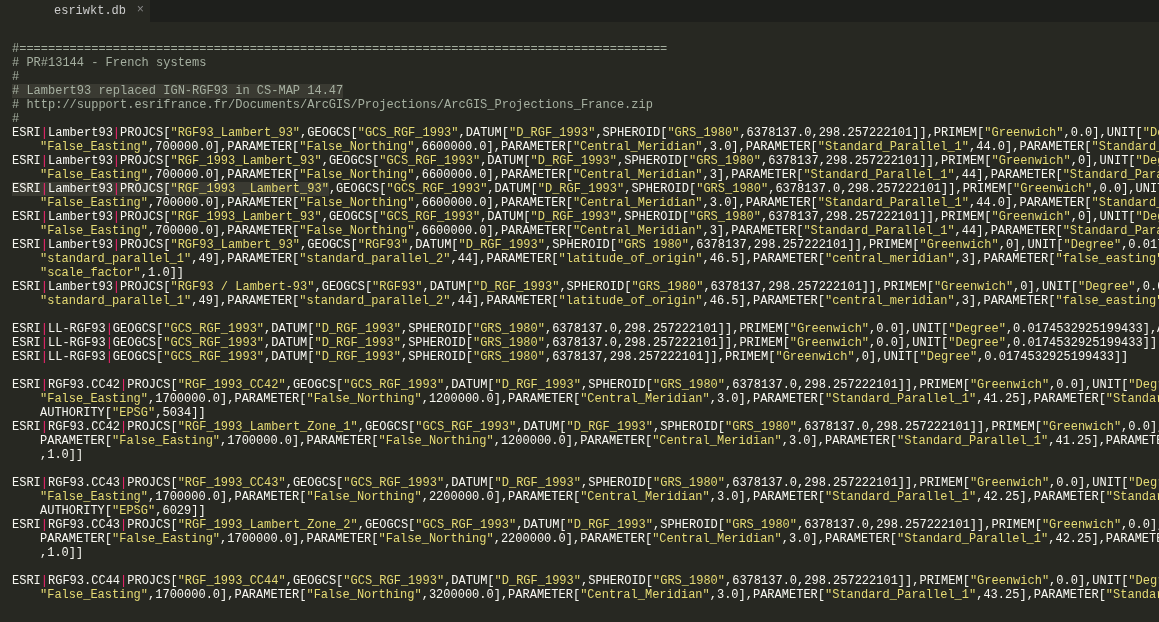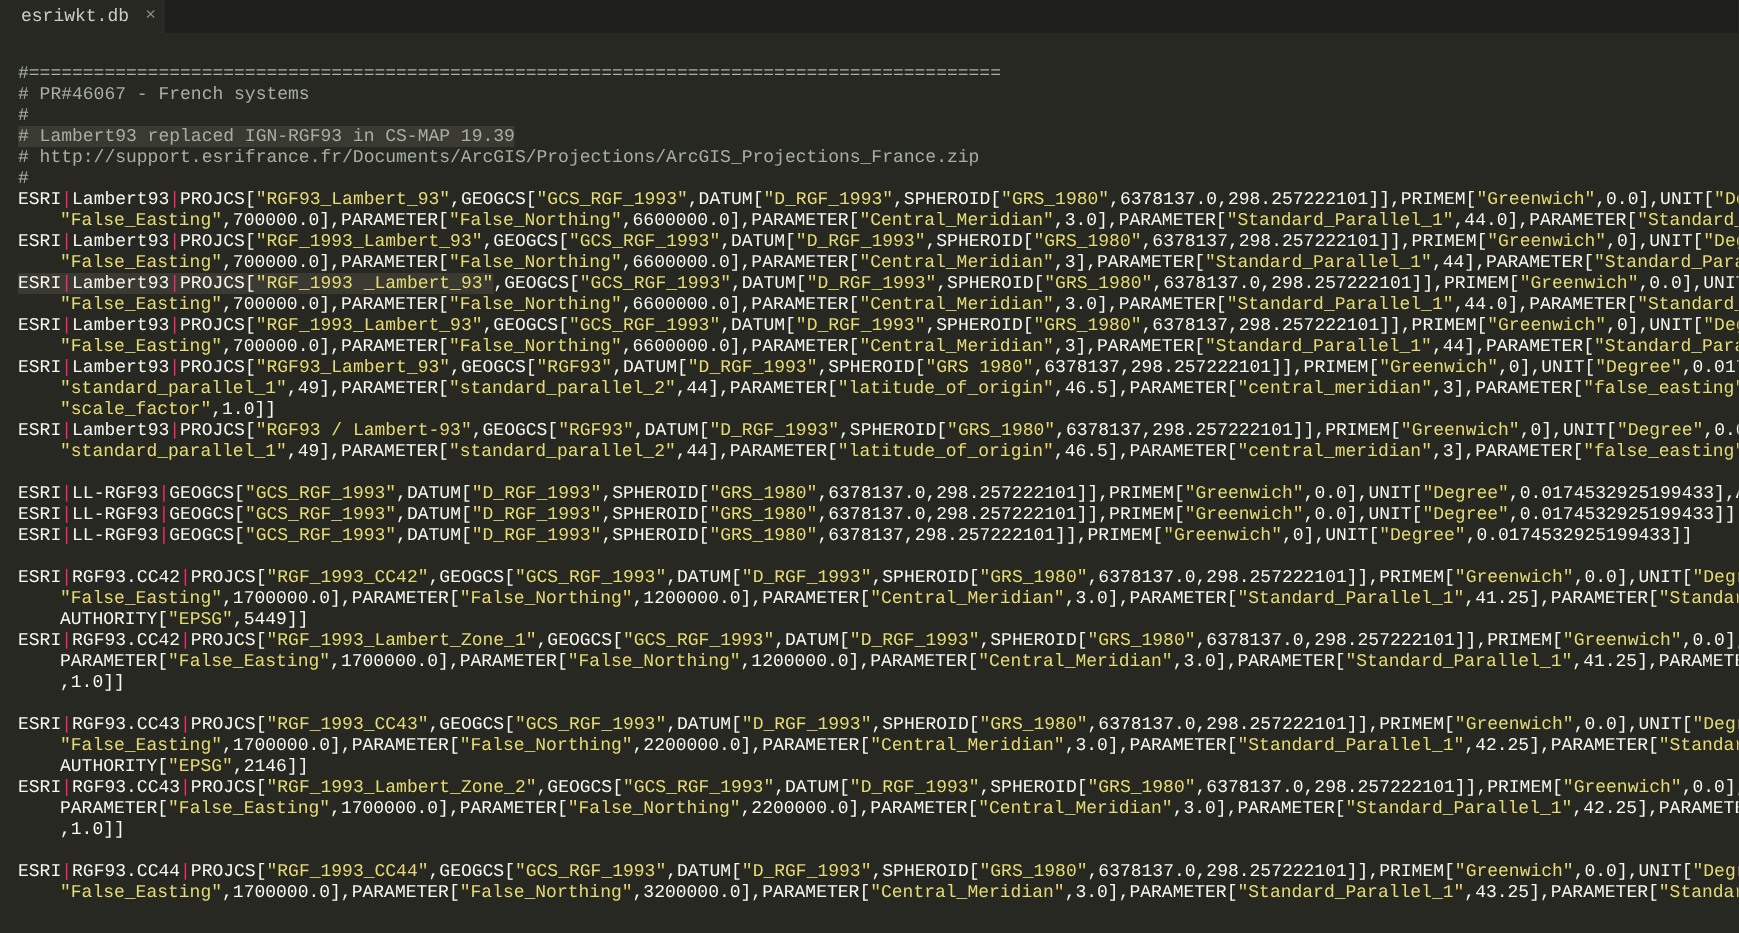--- a/index.html
+++ b/index.html
@@ -1,17 +1,17 @@
 <!DOCTYPE html>
 <html><head>
 <meta charset="utf-8">
 <style>
 * { margin:0; padding:0; box-sizing:border-box; }
 body { background:#272822; font-family:Consolas,"Courier New",monospace; font-size:12px; color:#f8f8f2; overflow:hidden; width:1159px; height:622px; }
-.tabbar { background:#1e1f1c; height:22px; display:flex; align-items:stretch; }
+.tabbar { background:#1e1f1c; height:22px; display:flex; align-items:stretch;margin-left:40px; }
 .tab { background:#272822; padding:0 24px 0 14px; display:flex; align-items:center; color:#ccc; position:relative; font-size:12px; }
 .tab .close { position:absolute; right:6px; top:3px; color:#888; font-size:12px; }
 .editor { padding:6px 12px; white-space:nowrap; line-height:14px; }
 .line { display:block; }
 .indent { display:inline-block; width:28px; }
 .c-comment { color:#a6b0a1; }
 .c-str { color:#e6db74; }
 .c-pipe { color:#f92672;}
 .hl-line { background:#3a3a32; display:inline-block;}
 </style>
@@ -21,23 +21,23 @@
 <div class="tabbar">
   <div class="tab">
     <span>esriwkt.db</span>
     <span class="close">×</span>
   </div>
 </div>
 
 <div class="editor">
 <span class="line">&nbsp;</span>
 <span class="line c-comment">#==========================================================================================</span>
-<span class="line c-comment"># PR#46067 - French systems</span>
+<span class="line c-comment"># PR#13144 - French systems</span>
 <span class="line c-comment">#</span>
-<span class="line"><span class="hl-line c-comment"># Lambert93 replaced IGN-RGF93 in CS-MAP 19.39</span></span>
+<span class="line"><span class="hl-line c-comment"># Lambert93 replaced IGN-RGF93 in CS-MAP 14.47</span></span>
 <span class="line c-comment"># http://support.esrifrance.fr/Documents/ArcGIS/Projections/ArcGIS_Projections_France.zip</span>
 <span class="line c-comment">#</span>
 
 <span class="line"><span>ESRI</span><span class="c-pipe">|</span><span>Lambert93</span><span class="c-pipe">|</span><span>PROJCS</span>[<span class="c-str">"RGF93_Lambert_93"</span>,<span>GEOGCS</span>[<span class="c-str">"GCS_RGF_1993"</span>,<span>DATUM</span>[<span class="c-str">"D_RGF_1993"</span>,<span>SPHEROID</span>[<span class="c-str">"GRS_1980"</span>,<span>6378137.0</span>,<span>298.257222101</span>]],<span>PRIMEM</span>[<span class="c-str">"Greenwich"</span>,<span>0.0</span>],<span>UNIT</span>[<span class="c-str">"Degre</span></span>
 <span class="line"><span class="indent"></span><span class="c-str">"False_Easting"</span>,<span>700000.0</span>],<span>PARAMETER</span>[<span class="c-str">"False_Northing"</span>,<span>6600000.0</span>],<span>PARAMETER</span>[<span class="c-str">"Central_Meridian"</span>,<span>3.0</span>],<span>PARAMETER</span>[<span class="c-str">"Standard_Parallel_1"</span>,<span>44.0</span>],<span>PARAMETER</span>[<span class="c-str">"Standard_Paral</span></span>
 
 <span class="line"><span>ESRI</span><span class="c-pipe">|</span><span>Lambert93</span><span class="c-pipe">|</span><span>PROJCS</span>[<span class="c-str">"RGF_1993_Lambert_93"</span>,<span>GEOGCS</span>[<span class="c-str">"GCS_RGF_1993"</span>,<span>DATUM</span>[<span class="c-str">"D_RGF_1993"</span>,<span>SPHEROID</span>[<span class="c-str">"GRS_1980"</span>,<span>6378137</span>,<span>298.257222101</span>]],<span>PRIMEM</span>[<span class="c-str">"Greenwich"</span>,<span>0</span>],<span>UNIT</span>[<span class="c-str">"Degre</span></span>
 <span class="line"><span class="indent"></span><span class="c-str">"False_Easting"</span>,<span>700000.0</span>],<span>PARAMETER</span>[<span class="c-str">"False_Northing"</span>,<span>6600000.0</span>],<span>PARAMETER</span>[<span class="c-str">"Central_Meridian"</span>,<span>3</span>],<span>PARAMETER</span>[<span class="c-str">"Standard_Parallel_1"</span>,<span>44</span>],<span>PARAMETER</span>[<span class="c-str">"Standard_Parallel_2"</span>,</span>
 
 <span class="line"><span class="hl-line"><span>ESRI</span><span class="c-pipe">|</span><span>Lambert93</span><span class="c-pipe">|</span><span>PROJCS</span>[<span class="c-str">"RGF_1993 _Lambert_93"</span></span>,<span>GEOGCS</span>[<span class="c-str">"GCS_RGF_1993"</span>,<span>DATUM</span>[<span class="c-str">"D_RGF_1993"</span>,<span>SPHEROID</span>[<span class="c-str">"GRS_1980"</span>,<span>6378137.0</span>,<span>298.257222101</span>]],<span>PRIMEM</span>[<span class="c-str">"Greenwich"</span>,<span>0.0</span>],<span>UNIT</span>[</span>
@@ -54,29 +54,29 @@
 <span class="line"><span class="indent"></span><span class="c-str">"standard_parallel_1"</span>,<span>49</span>],<span>PARAMETER</span>[<span class="c-str">"standard_parallel_2"</span>,<span>44</span>],<span>PARAMETER</span>[<span class="c-str">"latitude_of_origin"</span>,<span>46.5</span>],<span>PARAMETER</span>[<span class="c-str">"central_meridian"</span>,<span>3</span>],<span>PARAMETER</span>[<span class="c-str">"false_easting"</span>,</span>
 
 <span class="line">&nbsp;</span>
 <span class="line"><span>ESRI</span><span class="c-pipe">|</span><span>LL-RGF93</span><span class="c-pipe">|</span><span>GEOGCS</span>[<span class="c-str">"GCS_RGF_1993"</span>,<span>DATUM</span>[<span class="c-str">"D_RGF_1993"</span>,<span>SPHEROID</span>[<span class="c-str">"GRS_1980"</span>,<span>6378137.0</span>,<span>298.257222101</span>]],<span>PRIMEM</span>[<span class="c-str">"Greenwich"</span>,<span>0.0</span>],<span>UNIT</span>[<span class="c-str">"Degree"</span>,<span>0.0174532925199433</span>],AUTHO</span>
 <span class="line"><span>ESRI</span><span class="c-pipe">|</span><span>LL-RGF93</span><span class="c-pipe">|</span><span>GEOGCS</span>[<span class="c-str">"GCS_RGF_1993"</span>,<span>DATUM</span>[<span class="c-str">"D_RGF_1993"</span>,<span>SPHEROID</span>[<span class="c-str">"GRS_1980"</span>,<span>6378137.0</span>,<span>298.257222101</span>]],<span>PRIMEM</span>[<span class="c-str">"Greenwich"</span>,<span>0.0</span>],<span>UNIT</span>[<span class="c-str">"Degree"</span>,<span>0.0174532925199433</span>]]</span>
 <span class="line"><span>ESRI</span><span class="c-pipe">|</span><span>LL-RGF93</span><span class="c-pipe">|</span><span>GEOGCS</span>[<span class="c-str">"GCS_RGF_1993"</span>,<span>DATUM</span>[<span class="c-str">"D_RGF_1993"</span>,<span>SPHEROID</span>[<span class="c-str">"GRS_1980"</span>,<span>6378137</span>,<span>298.257222101</span>]],<span>PRIMEM</span>[<span class="c-str">"Greenwich"</span>,<span>0</span>],<span>UNIT</span>[<span class="c-str">"Degree"</span>,<span>0.0174532925199433</span>]]</span>
 
 <span class="line">&nbsp;</span>
 <span class="line"><span>ESRI</span><span class="c-pipe">|</span><span>RGF93.CC42</span><span class="c-pipe">|</span><span>PROJCS</span>[<span class="c-str">"RGF_1993_CC42"</span>,<span>GEOGCS</span>[<span class="c-str">"GCS_RGF_1993"</span>,<span>DATUM</span>[<span class="c-str">"D_RGF_1993"</span>,<span>SPHEROID</span>[<span class="c-str">"GRS_1980"</span>,<span>6378137.0</span>,<span>298.257222101</span>]],<span>PRIMEM</span>[<span class="c-str">"Greenwich"</span>,<span>0.0</span>],<span>UNIT</span>[<span class="c-str">"Degree"</span>,</span>
 <span class="line"><span class="indent"></span><span class="c-str">"False_Easting"</span>,<span>1700000.0</span>],<span>PARAMETER</span>[<span class="c-str">"False_Northing"</span>,<span>1200000.0</span>],<span>PARAMETER</span>[<span class="c-str">"Central_Meridian"</span>,<span>3.0</span>],<span>PARAMETER</span>[<span class="c-str">"Standard_Parallel_1"</span>,<span>41.25</span>],<span>PARAMETER</span>[<span class="c-str">"Standard_Par</span></span>
-<span class="line"><span class="indent"></span><span>AUTHORITY</span>[<span class="c-str">"EPSG"</span>,<span>5449</span>]]</span>
+<span class="line"><span class="indent"></span><span>AUTHORITY</span>[<span class="c-str">"EPSG"</span>,<span>5034</span>]]</span>
 <span class="line"><span>ESRI</span><span class="c-pipe">|</span><span>RGF93.CC42</span><span class="c-pipe">|</span><span>PROJCS</span>[<span class="c-str">"RGF_1993_Lambert_Zone_1"</span>,<span>GEOGCS</span>[<span class="c-str">"GCS_RGF_1993"</span>,<span>DATUM</span>[<span class="c-str">"D_RGF_1993"</span>,<span>SPHEROID</span>[<span class="c-str">"GRS_1980"</span>,<span>6378137.0</span>,<span>298.257222101</span>]],<span>PRIMEM</span>[<span class="c-str">"Greenwich"</span>,<span>0.0</span>],</span>
 <span class="line"><span class="indent"></span><span>PARAMETER</span>[<span class="c-str">"False_Easting"</span>,<span>1700000.0</span>],<span>PARAMETER</span>[<span class="c-str">"False_Northing"</span>,<span>1200000.0</span>],<span>PARAMETER</span>[<span class="c-str">"Central_Meridian"</span>,<span>3.0</span>],<span>PARAMETER</span>[<span class="c-str">"Standard_Parallel_1"</span>,<span>41.25</span>],<span>PARAMETER</span>[</span>
 <span class="line"><span class="indent"></span>,<span>1.0</span>]]</span>
 
 <span class="line">&nbsp;</span>
 <span class="line"><span>ESRI</span><span class="c-pipe">|</span><span>RGF93.CC43</span><span class="c-pipe">|</span><span>PROJCS</span>[<span class="c-str">"RGF_1993_CC43"</span>,<span>GEOGCS</span>[<span class="c-str">"GCS_RGF_1993"</span>,<span>DATUM</span>[<span class="c-str">"D_RGF_1993"</span>,<span>SPHEROID</span>[<span class="c-str">"GRS_1980"</span>,<span>6378137.0</span>,<span>298.257222101</span>]],<span>PRIMEM</span>[<span class="c-str">"Greenwich"</span>,<span>0.0</span>],<span>UNIT</span>[<span class="c-str">"Degree"</span>,</span>
 <span class="line"><span class="indent"></span><span class="c-str">"False_Easting"</span>,<span>1700000.0</span>],<span>PARAMETER</span>[<span class="c-str">"False_Northing"</span>,<span>2200000.0</span>],<span>PARAMETER</span>[<span class="c-str">"Central_Meridian"</span>,<span>3.0</span>],<span>PARAMETER</span>[<span class="c-str">"Standard_Parallel_1"</span>,<span>42.25</span>],<span>PARAMETER</span>[<span class="c-str">"Standard_Par</span></span>
-<span class="line"><span class="indent"></span><span>AUTHORITY</span>[<span class="c-str">"EPSG"</span>,<span>2146</span>]]</span>
+<span class="line"><span class="indent"></span><span>AUTHORITY</span>[<span class="c-str">"EPSG"</span>,<span>6029</span>]]</span>
 <span class="line"><span>ESRI</span><span class="c-pipe">|</span><span>RGF93.CC43</span><span class="c-pipe">|</span><span>PROJCS</span>[<span class="c-str">"RGF_1993_Lambert_Zone_2"</span>,<span>GEOGCS</span>[<span class="c-str">"GCS_RGF_1993"</span>,<span>DATUM</span>[<span class="c-str">"D_RGF_1993"</span>,<span>SPHEROID</span>[<span class="c-str">"GRS_1980"</span>,<span>6378137.0</span>,<span>298.257222101</span>]],<span>PRIMEM</span>[<span class="c-str">"Greenwich"</span>,<span>0.0</span>],</span>
 <span class="line"><span class="indent"></span><span>PARAMETER</span>[<span class="c-str">"False_Easting"</span>,<span>1700000.0</span>],<span>PARAMETER</span>[<span class="c-str">"False_Northing"</span>,<span>2200000.0</span>],<span>PARAMETER</span>[<span class="c-str">"Central_Meridian"</span>,<span>3.0</span>],<span>PARAMETER</span>[<span class="c-str">"Standard_Parallel_1"</span>,<span>42.25</span>],<span>PARAMETER</span>[</span>
 <span class="line"><span class="indent"></span>,<span>1.0</span>]]</span>
 
 <span class="line">&nbsp;</span>
 <span class="line"><span>ESRI</span><span class="c-pipe">|</span><span>RGF93.CC44</span><span class="c-pipe">|</span><span>PROJCS</span>[<span class="c-str">"RGF_1993_CC44"</span>,<span>GEOGCS</span>[<span class="c-str">"GCS_RGF_1993"</span>,<span>DATUM</span>[<span class="c-str">"D_RGF_1993"</span>,<span>SPHEROID</span>[<span class="c-str">"GRS_1980"</span>,<span>6378137.0</span>,<span>298.257222101</span>]],<span>PRIMEM</span>[<span class="c-str">"Greenwich"</span>,<span>0.0</span>],<span>UNIT</span>[<span class="c-str">"Degree"</span>,</span>
 <span class="line"><span class="indent"></span><span class="c-str">"False_Easting"</span>,<span>1700000.0</span>],<span>PARAMETER</span>[<span class="c-str">"False_Northing"</span>,<span>3200000.0</span>],<span>PARAMETER</span>[<span class="c-str">"Central_Meridian"</span>,<span>3.0</span>],<span>PARAMETER</span>[<span class="c-str">"Standard_Parallel_1"</span>,<span>43.25</span>],<span>PARAMETER</span>[<span class="c-str">"Standard_P</span></span>
 </div>
 
 </body></html>

